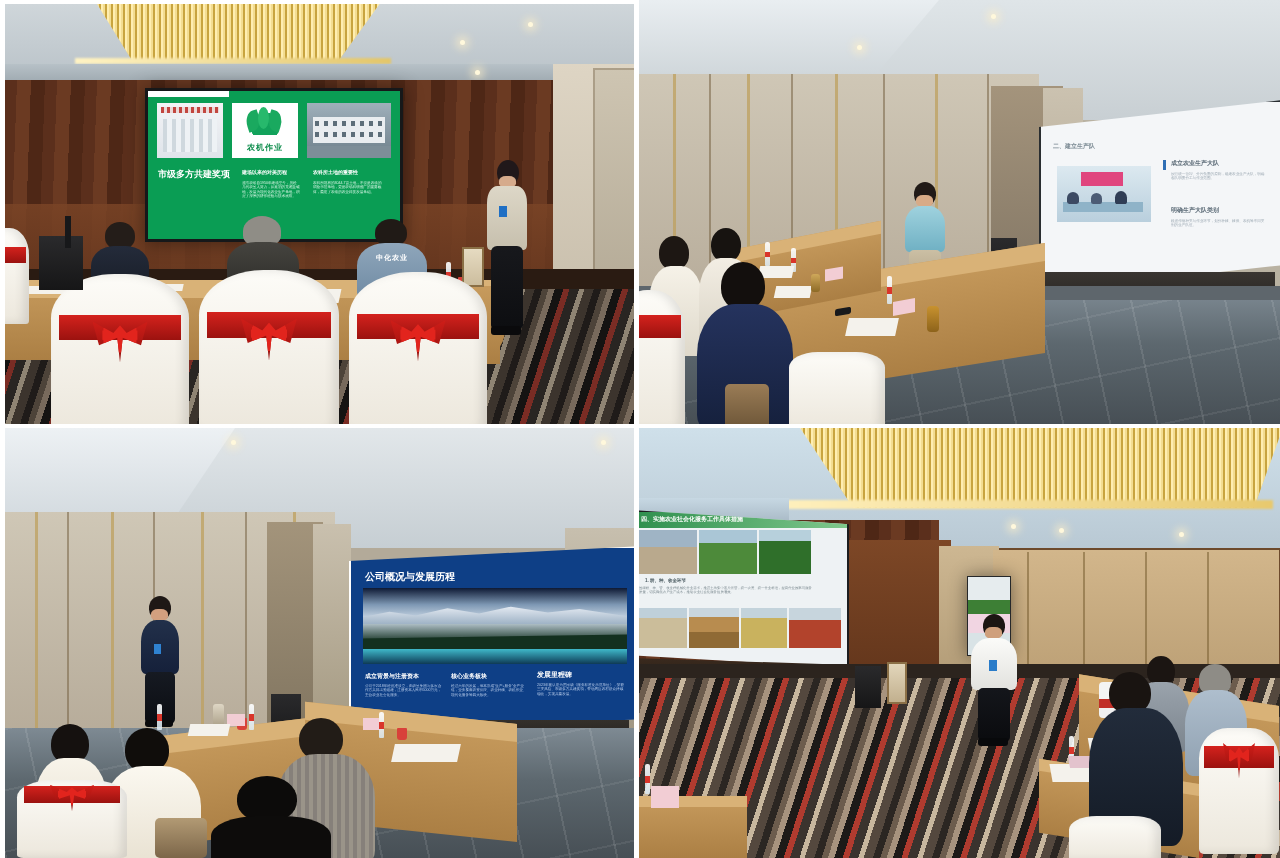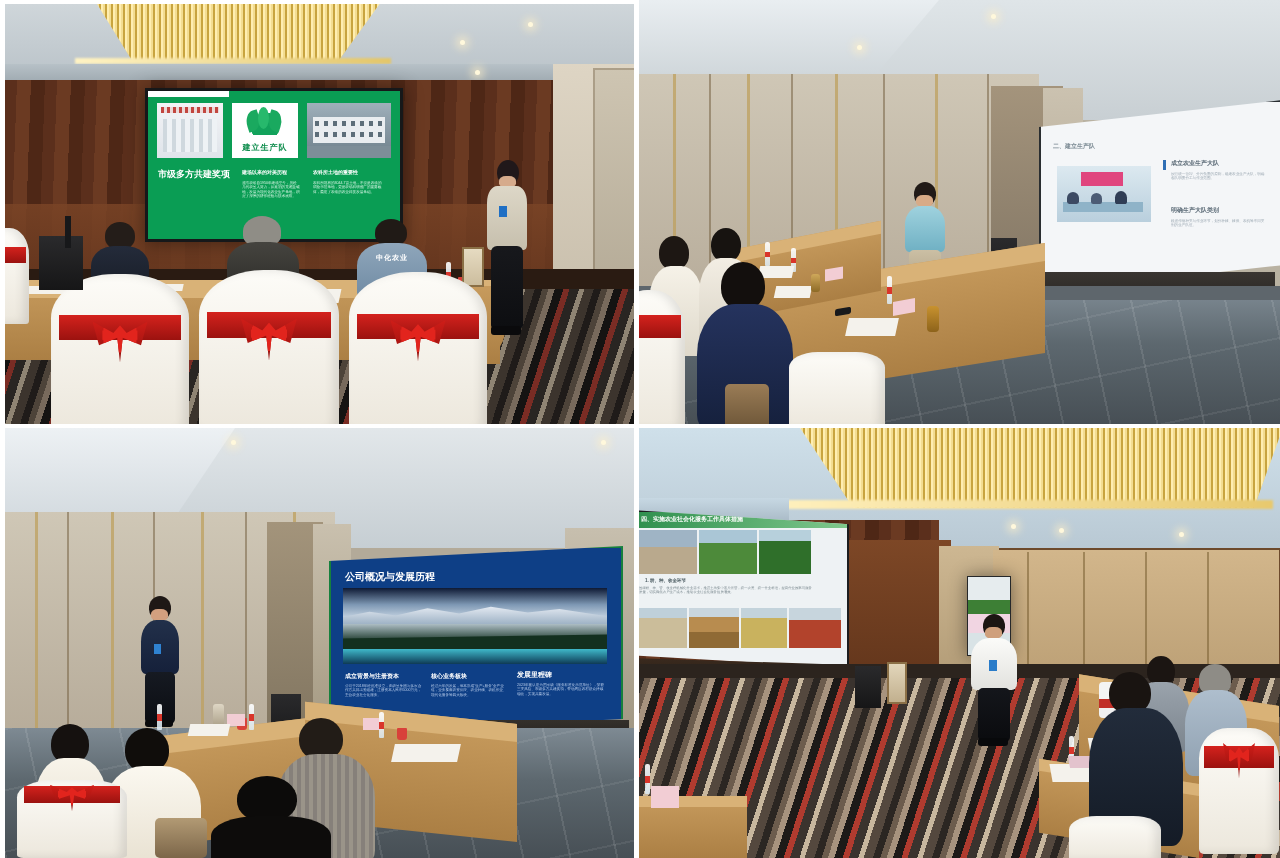--- a/index.html
+++ b/index.html
@@ -132,21 +132,21 @@
 
           <div style="position:absolute;left:9px;top:12px;width:66px;height:55px;background:linear-gradient(180deg,#f3f4f6,#dfe4ea);">
             <div style="position:absolute;left:4px;top:4px;right:4px;height:6px;background:repeating-linear-gradient(90deg,#c2463f 0 3px,#eadada 3px 6px);"></div>
             <div style="position:absolute;left:6px;top:16px;right:6px;bottom:6px;background:repeating-linear-gradient(90deg,#cfd8de 0 4px,#eef2f5 4px 9px);"></div>
           </div>
           <div style="position:absolute;left:84px;top:12px;width:66px;height:55px;background:#ffffff;">
             <div style="position:absolute;left:50%;top:6px;transform:translateX(-50%);width:30px;height:26px;background:radial-gradient(ellipse at 50% 80%,#12a25b 0 60%,rgba(0,0,0,0) 61%);"></div>
             <div style="position:absolute;left:14px;top:8px;width:14px;height:20px;border-radius:70% 0 70% 0;background:#1aa95f;transform:rotate(-18deg);"></div>
             <div style="position:absolute;left:36px;top:8px;width:14px;height:20px;border-radius:0 70% 0 70%;background:#1aa95f;transform:rotate(18deg);"></div>
             <div style="position:absolute;left:26px;top:4px;width:11px;height:22px;border-radius:60%;background:#27b96c;"></div>
-            <div style="position:absolute;left:0;right:0;bottom:5px;text-align:center;font-size:8px;color:#0c8c4b;font-weight:700;letter-spacing:1px;">建立生产队</div>
+            <div style="position:absolute;left:0;right:0;bottom:5px;text-align:center;font-size:8px;color:#0c8c4b;font-weight:700;letter-spacing:1px;">农机作业</div>
           </div>
           <div style="position:absolute;left:159px;top:12px;width:84px;height:55px;background:linear-gradient(180deg,#9fb0bb,#6d7f8a);">
             <div style="position:absolute;left:6px;top:14px;right:6px;height:26px;background:#e9edf0;"></div>
             <div style="position:absolute;left:8px;top:18px;right:8px;height:5px;background:repeating-linear-gradient(90deg,#5d6e79 0 4px,#e9edf0 4px 9px);"></div>
             <div style="position:absolute;left:8px;top:29px;right:8px;height:5px;background:repeating-linear-gradient(90deg,#5d6e79 0 4px,#e9edf0 4px 9px);"></div>
             <div style="position:absolute;left:0;right:0;bottom:0;height:12px;background:#7d8e98;"></div>
           </div>
 
           <div class="slide-title" style="left:10px;top:78px;width:78px;font-size:9px;color:#ffffff;white-space:normal;line-height:1.3;">市级多方共建奖项</div>
           <div class="slide-title" style="left:94px;top:78px;width:62px;font-size:5px;color:#ffffff;white-space:normal;">建场以来的对美历程</div>
@@ -340,21 +340,21 @@
         <div class="seam g" style="left:106px;"></div>
           <div class="seam" style="left:148px;"></div>
         <div class="seam g" style="left:196px;"></div>
           <div class="seam" style="left:240px;"></div>
         <div class="seam g" style="left:288px;"></div>
       </div>
       <div style="position:absolute;left:262px;top:94px;width:56px;height:222px;background:linear-gradient(180deg,#a3947b,#80745f);"></div>
       <div style="position:absolute;left:308px;top:96px;width:38px;height:222px;background:linear-gradient(180deg,#c9c0ae,#a2977f);"></div>
       <div style="position:absolute;left:560px;top:100px;width:80px;height:220px;background:linear-gradient(180deg,#c7bfae,#9e9480);"></div>
 
-      <div class="screen" style="left:324px;top:118px;width:290px;height:184px;border:2px solid #15803d;clip-path:polygon(0 8%,100% 0,100% 92%,0 100%);">
+      <div class="screen" style="left:344px;top:118px;width:290px;height:184px;border:2px solid #ffffff;clip-path:polygon(0 8%,100% 0,100% 92%,0 100%);">
         <div class="inner scr-blue">
           <div class="slide-title" style="left:14px;top:22px;font-size:10px;color:#ffffff;">公司概况与发展历程</div>
           <div style="position:absolute;left:12px;top:40px;width:264px;height:76px;background:linear-gradient(180deg,#0e1a34 0%,#7e98b4 22%,#cfdce8 42%,#1d3a2c 70%,#0c2740 100%);">
             <div style="position:absolute;left:0;right:0;top:22%;height:26%;background:linear-gradient(180deg,#e9eef5,#9fb3c6);clip-path:polygon(0 62%,10% 36%,20% 54%,32% 18%,44% 44%,56% 10%,70% 40%,82% 22%,100% 58%,100% 100%,0 100%);"></div>
             <div style="position:absolute;left:0;right:0;bottom:18%;height:26%;background:#13301f;clip-path:polygon(0 40%,100% 20%,100% 100%,0 100%);"></div>
             <div style="position:absolute;left:0;right:0;bottom:0;height:20%;background:linear-gradient(180deg,#3fb8c9,#0e3a55);"></div>
           </div>
           <div class="slide-title" style="left:14px;top:124px;font-size:6px;color:#ffffff;">成立背景与注册资本</div>
           <div class="slide-body" style="left:14px;top:136px;width:78px;font-size:3.6px;color:#b8ccea;">公司于2018年经批准设立，由农垦集团与多家合作方共同出资组建，注册资本人民币5000万元，主营农业社会化服务。</div>
           <div class="slide-title" style="left:100px;top:124px;font-size:6px;color:#ffffff;">核心业务板块</div>

